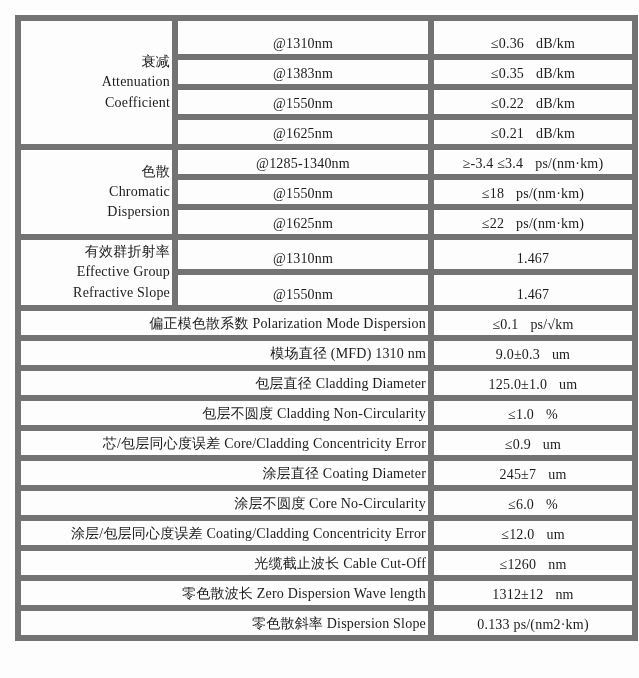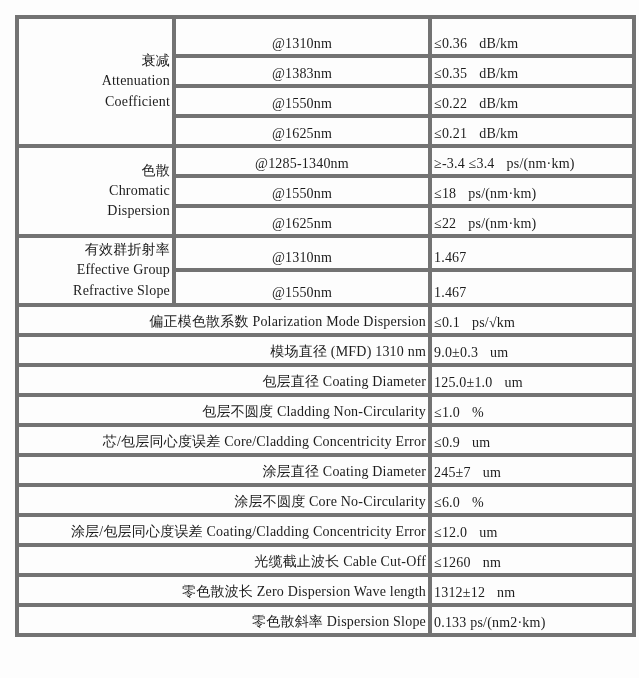--- a/index.html
+++ b/index.html
@@ -10,33 +10,33 @@
     font-size:14px;
     overflow:hidden;
   }
   .page{position:relative;padding:15px 0 0 15px;}
   table.spec{
     border-collapse:collapse;table-layout:fixed;
     width:617px;
     border:2px solid #222;
   }
   table.spec td{
-    border:4px solid #737373;
+    border:6px solid #737373;
     padding:2px;
     letter-spacing:0.2px;
   }
   tr.row{height:30px;}
   tr.row-tall{height:39px;}
   td.grp{
     vertical-align:middle;text-align:right;
     padding:2px 4px 2px 8px;
     white-space:pre-line;line-height:1.45;
   }
   td.cond{text-align:center;vertical-align:bottom;padding-bottom:3px;}
-  td.val{text-align:left;vertical-align:bottom;padding-bottom:3px;}
+  td.val{text-align:center;vertical-align:bottom;padding-bottom:3px;}
   td.lbl{text-align:right;vertical-align:bottom;padding:0 4px 3px 8px;}
   .u{margin-left:12px;}
   .u:empty{display:none;}
   .footer{margin-top:19px;font-size:15px;letter-spacing:0.2px;}
   .footer .b{font-weight:bold;}
 </style>
 </head>
 <body>
 
 <div class="page">
@@ -98,21 +98,21 @@
 
       <tr class="row">
         <td class="lbl" colspan="2">偏正模色散系数 Polarization Mode Dispersion</td>
         <td class="val"><span class="v">≤0.1</span><span class="u">ps/√km</span></td>
       </tr>
       <tr class="row">
         <td class="lbl" colspan="2">模场直径 (MFD) 1310 nm</td>
         <td class="val"><span class="v">9.0±0.3</span><span class="u">um</span></td>
       </tr>
       <tr class="row">
-        <td class="lbl" colspan="2">包层直径 Coating Diameter</td>
+        <td class="lbl" colspan="2">包层直径 Cladding Diameter</td>
         <td class="val"><span class="v">125.0±1.0</span><span class="u">um</span></td>
       </tr>
       <tr class="row">
         <td class="lbl" colspan="2">包层不圆度 Cladding Non-Circularity</td>
         <td class="val"><span class="v">≤1.0</span><span class="u">%</span></td>
       </tr>
       <tr class="row">
         <td class="lbl" colspan="2">芯/包层同心度误差 Core/Cladding Concentricity Error</td>
         <td class="val"><span class="v">≤0.9</span><span class="u">um</span></td>
       </tr>

